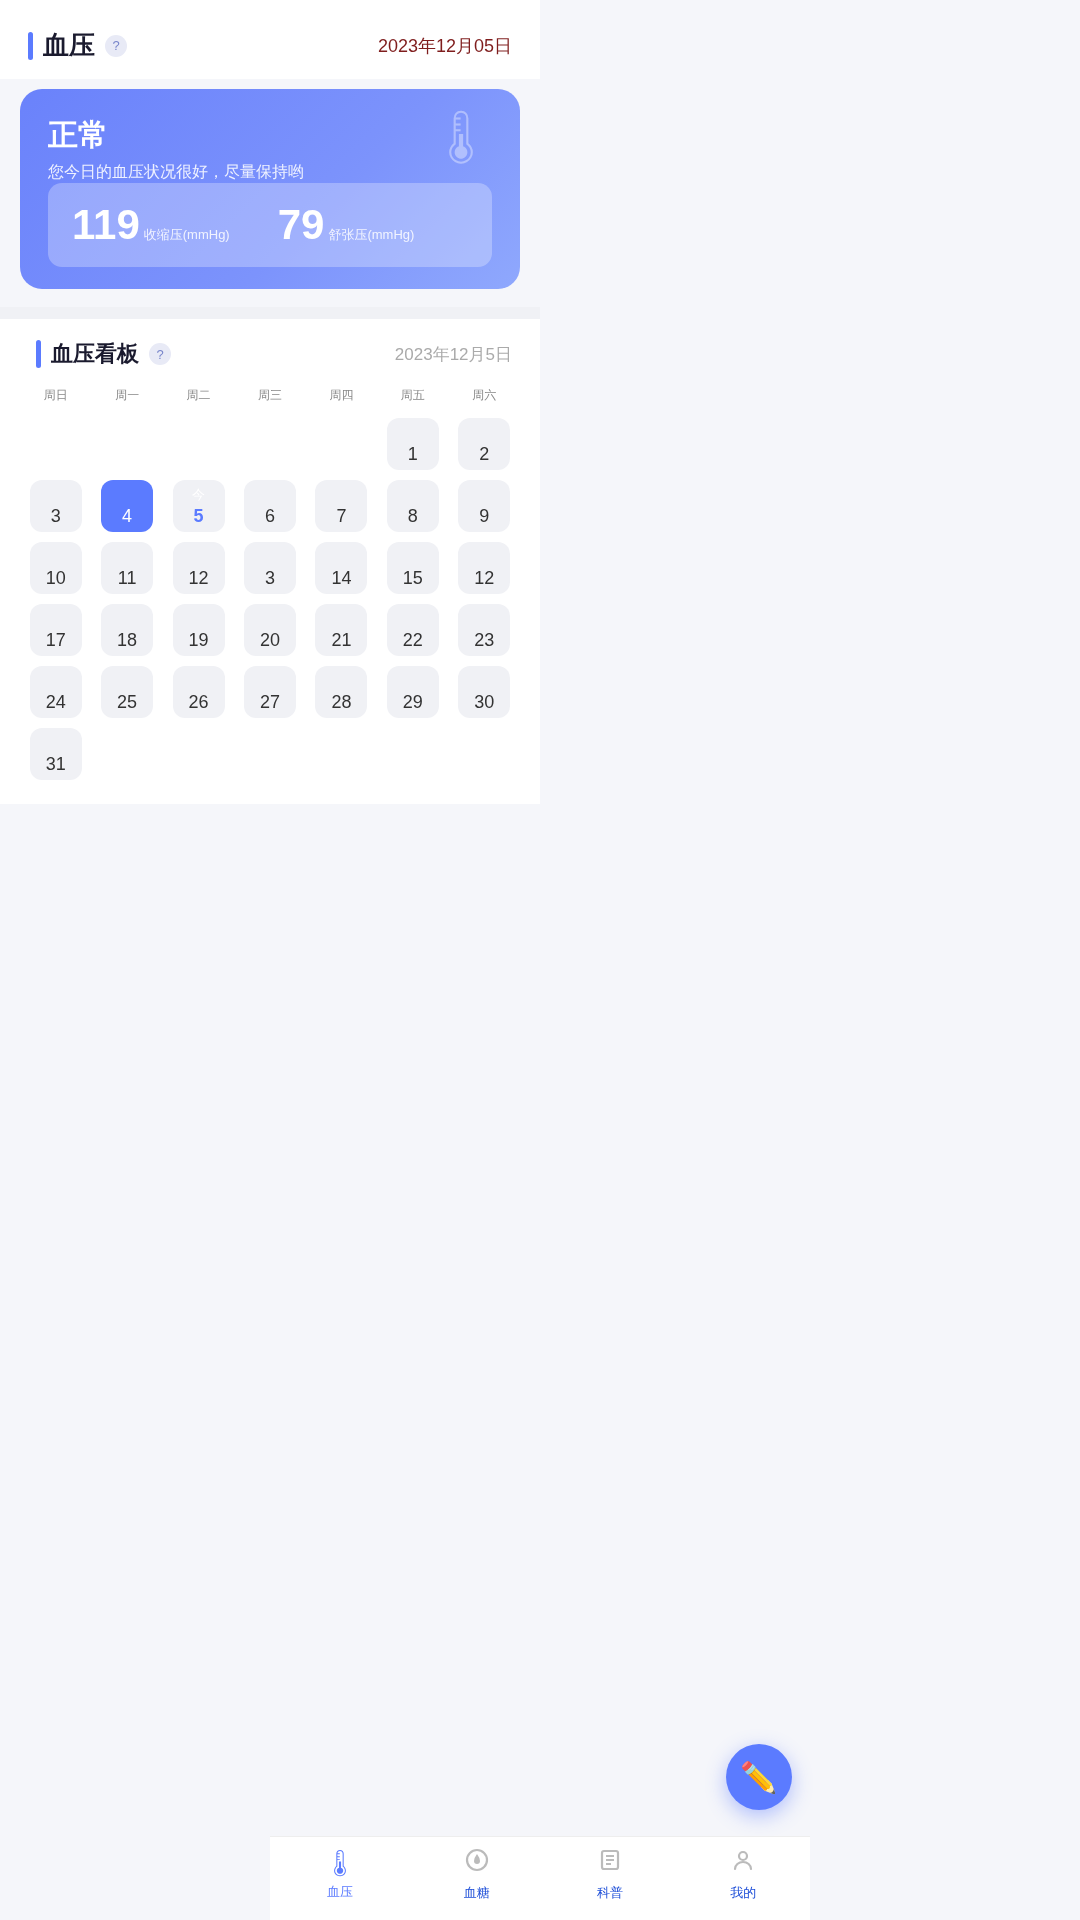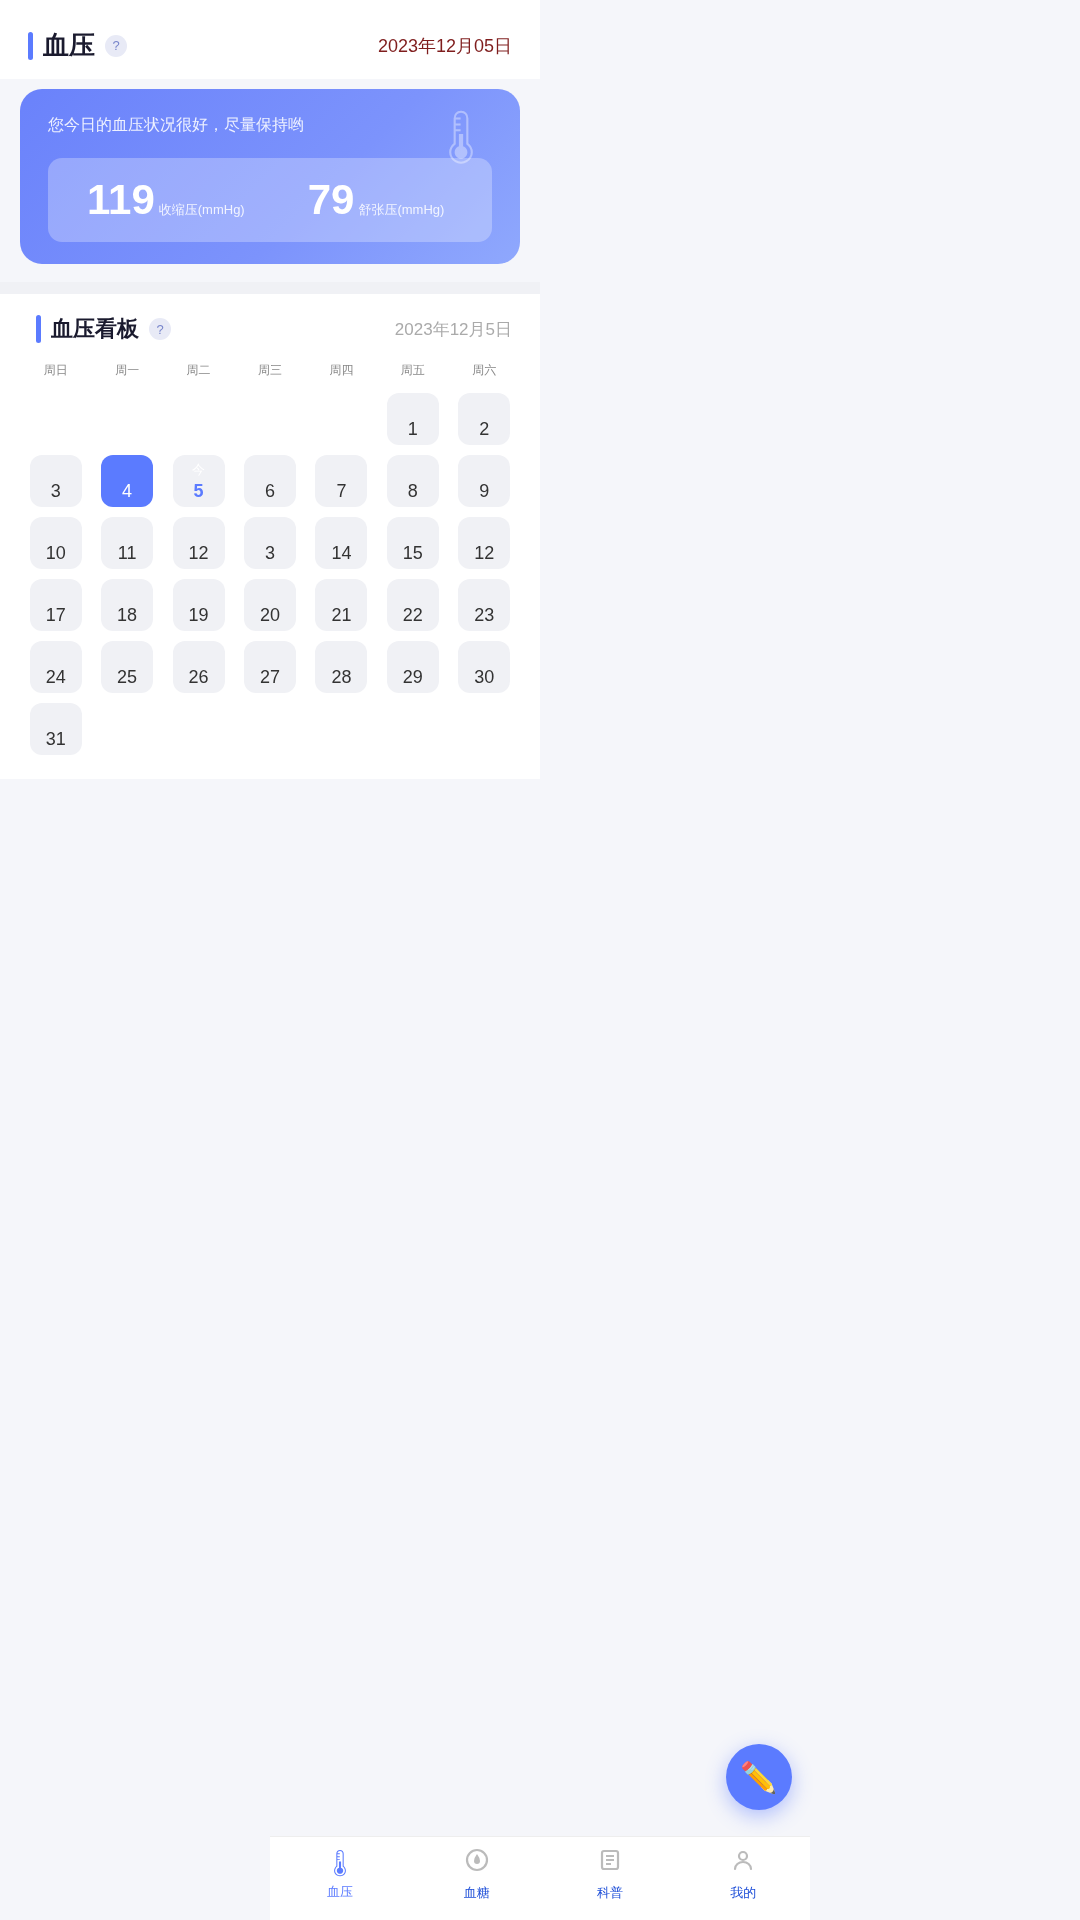--- a/index.html
+++ b/index.html
@@ -65,42 +65,40 @@
     }
     .status-label {
       font-size: 30px;
       font-weight: 700;
       color: #fff;
       margin-bottom: 6px;
     }
     .status-desc {
       font-size: 16px;
       color: rgba(255,255,255,0.88);
-      margin-bottom: 22px;
     }
     .thermometer-icon {
       position: absolute;
       top: 18px;
       right: 26px;
       font-size: 52px;
       color: rgba(255,255,255,0.38);
     }
     .bp-values-box {
       background: rgba(255,255,255,0.28);
       border-radius: 14px;
       padding: 18px 24px;
       display: flex;
       align-items: center;
       gap: 48px;
     }
     .bp-value-group {
       display: flex;
       align-items: baseline;
       gap: 4px;
-      margin-left: 15px;
     }
     .bp-number {
       font-size: 42px;
       font-weight: 700;
       color: #fff;
     }
     .bp-unit {
       font-size: 13px;
       color: rgba(255,255,255,0.85);
       font-weight: 400;
@@ -272,20 +270,21 @@
   <div class="header-left">
     <div class="header-accent-bar"></div>
     <span class="header-title">血压</span>
     <div class="header-help">?</div>
   </div>
   <span class="header-date">2023年12月05日</span>
 </div>
 
 <div class="status-card">
   <div class="thermometer-icon">🌡</div>
+  <div class="status-label">正常</div>
   <div class="status-desc">您今日的血压状况很好，尽量保持哟</div>
   <div class="bp-values-box">
     <div class="bp-value-group">
       <span class="bp-number">119</span>
       <span class="bp-unit">收缩压(mmHg)</span>
     </div>
     <div class="bp-value-group">
       <span class="bp-number">79</span>
       <span class="bp-unit">舒张压(mmHg)</span>
     </div>

